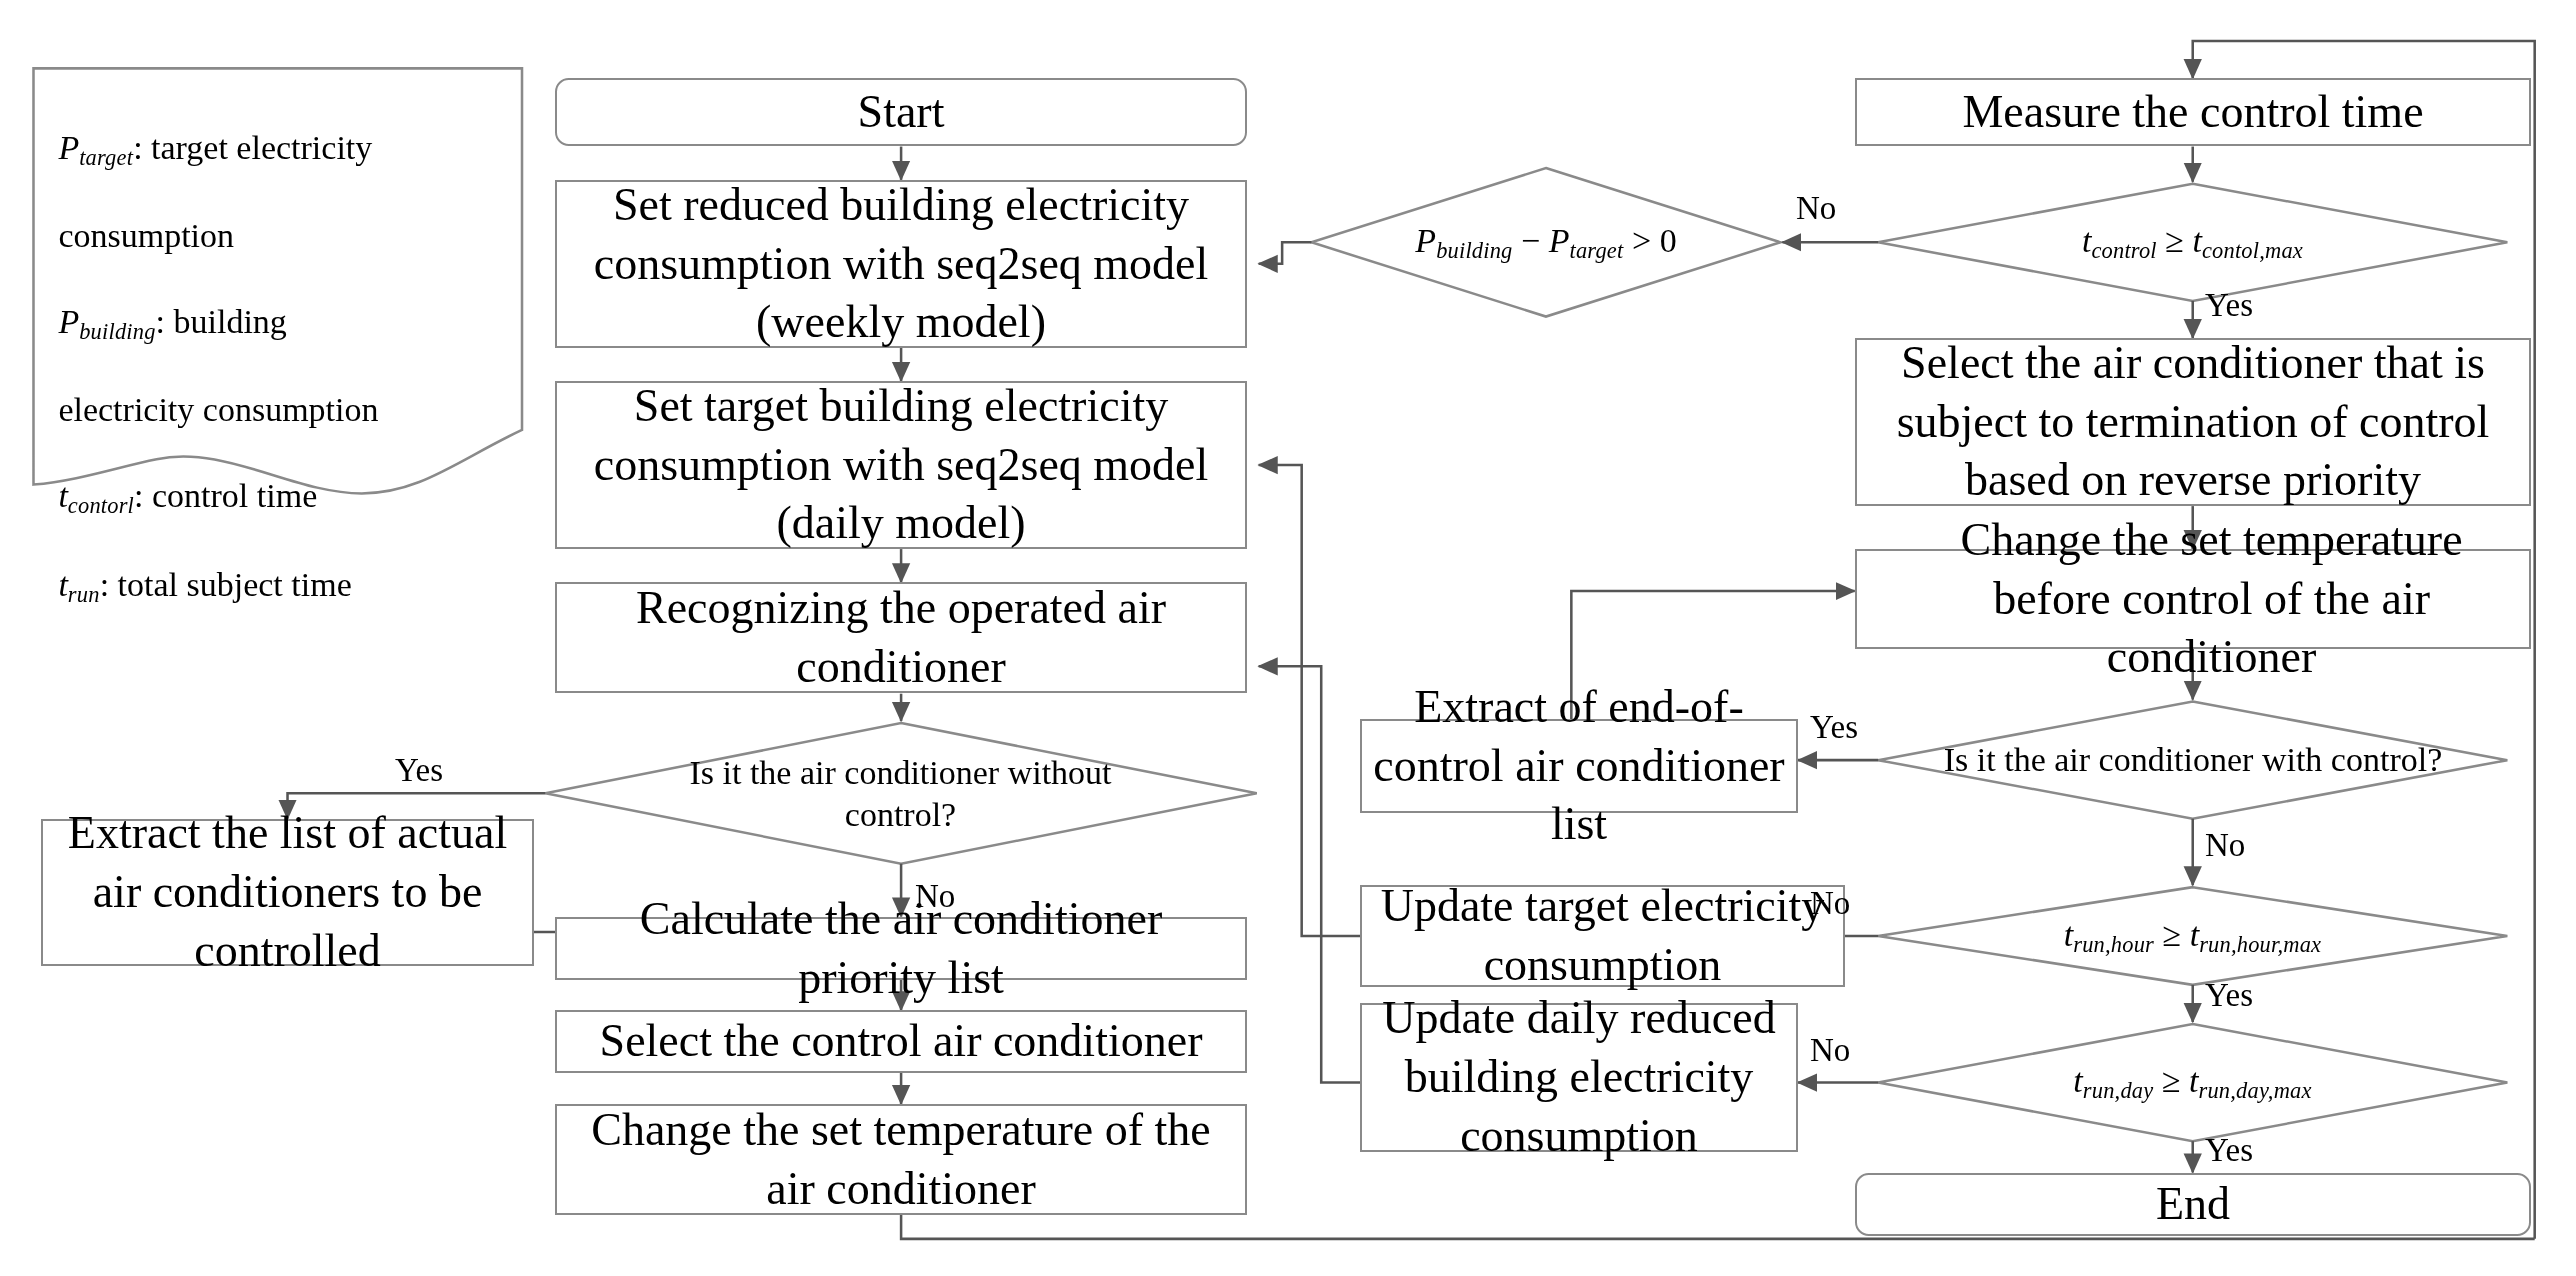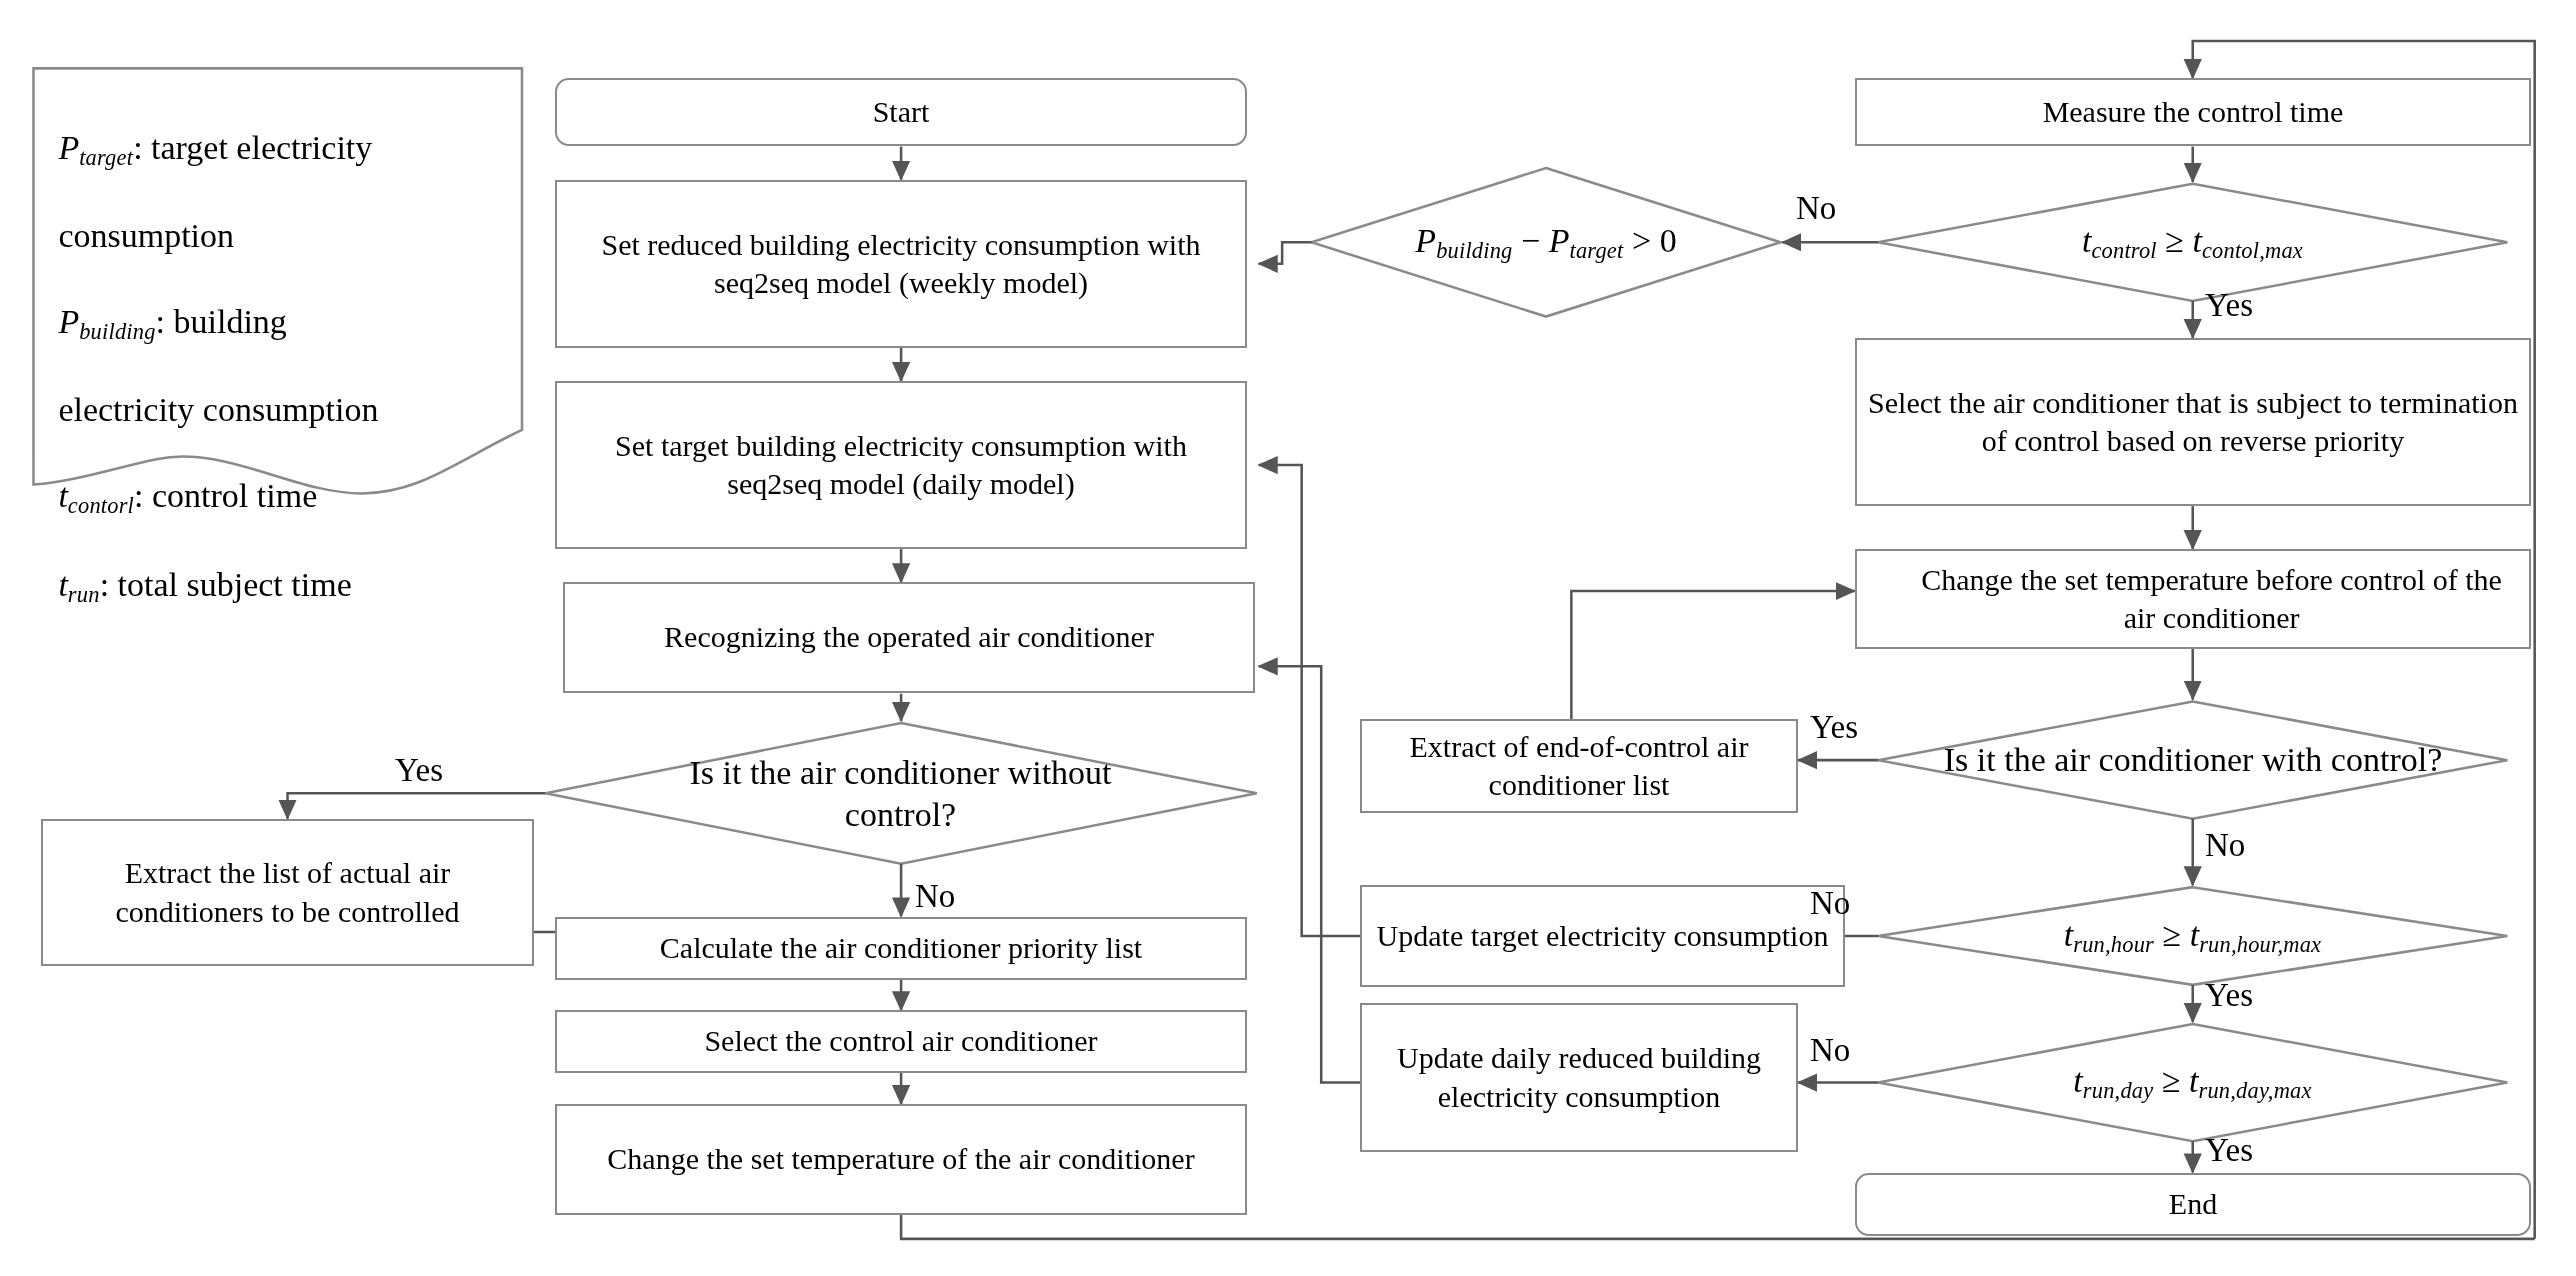--- a/index.html
+++ b/index.html
@@ -25,21 +25,21 @@
   .node{
     position:absolute;
     box-sizing:border-box;
     border:2px solid #8a8a8a;
     background:#fff;
     display:flex;
     align-items:center;
     justify-content:center;
     text-align:center;
     line-height:1.28;
-    font-size:30px;
+    font-size:46px;
     padding:3.9px 9.8px;
   }
   .node.term{
     border-radius:13.7px;
   }
   
   .diamond{
     position:absolute;
     display:flex;
     align-items:center;
@@ -164,21 +164,21 @@
   </div>
 
   <div class="node" style="left:555px;top:180px;width:692px;height:168px;">
     <span>Set reduced building electricity consumption with seq2seq model (weekly model)</span>
   </div>
 
   <div class="node" style="left:555px;top:381px;width:692px;height:168px;">
     <span>Set target building electricity consumption with seq2seq model (daily model)</span>
   </div>
 
-  <div class="node" style="left:555px;top:582px;width:692px;height:111px;margin-left:8px;">
+  <div class="node" style="left:555px;top:582px;width:692px;height:111px;">
     <span>Recognizing the operated air conditioner</span>
   </div>
 
   <div class="diamond" style="left:631px;top:745px;width:539px;height:98px;">
     <span>Is it the air conditioner without control?</span>
   </div>
 
   <div class="node" style="left:41px;top:819px;width:493px;height:147px;">
     <span>Extract the list of actual air conditioners to be controlled</span>
   </div>

